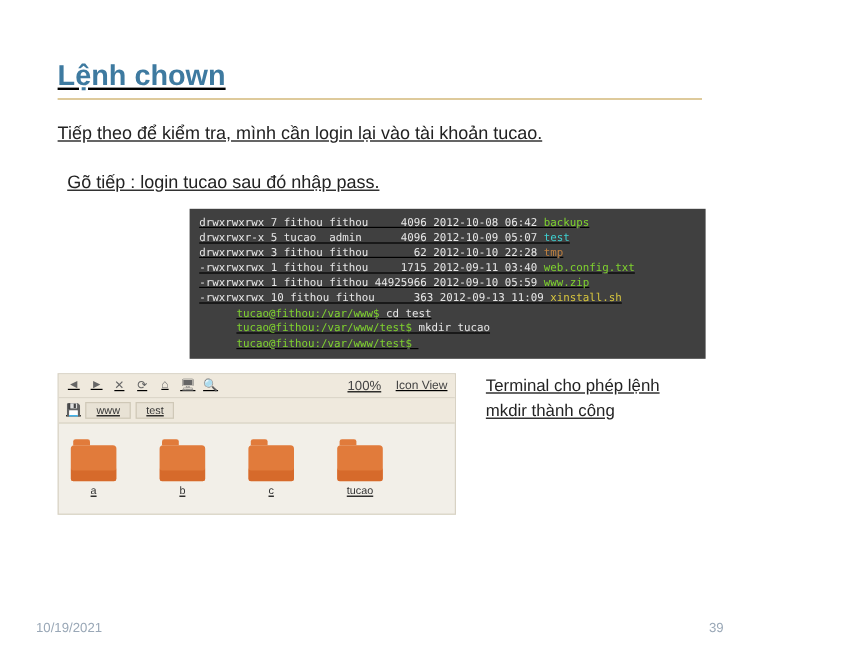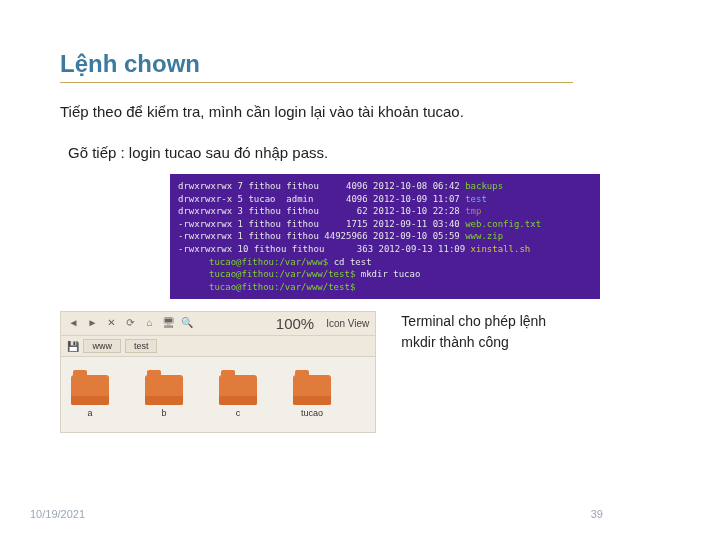--- a/index.html
+++ b/index.html
@@ -1,60 +1,60 @@
 <!DOCTYPE html>
 <html><head>
 <meta charset="utf-8">
 <style>
   * { margin:0; padding:0; box-sizing:border-box; }
   html,body { width:720px; height:540px; font-family:"Segoe UI",Arial,sans-serif; background:#fff; }
-  .slide { position:relative; width:633px; height:540px; padding:50px 60px 30px; }
+  .slide { position:relative; width:633px; height:540px; padding:50px 48px 30px;text-decoration:underline; }
   .title { font-size:24px; color:#3e7aa0; border-bottom:1px solid #c8a85a; padding-bottom:4px; margin-bottom:18px; }
   .para { font-size:15px; color:#222; margin-bottom:10px; line-height:1.5;margin-top:18px; }
   .indent { margin-left:8px; }
 
-  .terminal { background:#4c1d95; color:#ddd; font-family:"DejaVu Sans Mono",Consolas,monospace; font-size:9px; line-height:1.4; padding:6px 8px; width:430px; margin:8px 0 12px 110px; }
+  .terminal { background:#404040; color:#ddd; font-family:"DejaVu Sans Mono",Consolas,monospace; font-size:9px; line-height:1.4; padding:6px 8px; width:430px; margin:8px 0 12px 110px; }
   .trow { white-space:pre; }
   .grn { color:#7fd32e; }
   .cyn { color:#3fd0d0; }
   .brn { color:#c08040; }
   .yel { color:#d6c53e; }
   .wht { color:#e6e6e6; }
   .prm { color:#7fd32e;margin-left:31px; }
 
   .row2 { display:flex; align-items:flex-start; }
   .filemanager { background:#f2efe8; border:1px solid #d8d2c4; width:350px; font-size:10px; }
   .toolbar { display:flex; align-items:center; gap:6px; padding:3px 6px; background:#efe9dd; border-bottom:1px solid #d8d2c4; }
   .toolbar .nav { width:13px; height:13px; font-size:10px; text-align:center; color:#666; }
-  .toolbar .zoom { margin-left:auto; color:#444; font-size:15px; }
+  .toolbar .zoom { margin-left:auto; color:#444; font-size:11px; }
   .toolbar .view { margin-left:6px; color:#444; }
   .crumbs { display:flex; align-items:center; gap:4px; padding:3px 6px; background:#efe9dd; border-bottom:1px solid #d8d2c4; }
   .crumb-btn { background:#e8e2d5; border:1px solid #cfc8b7; padding:1px 8px; font-size:9px; color:#333; }
   .iconarea { display:flex; gap:36px; padding:18px 10px 14px; }
   .folder-col { display:flex; flex-direction:column; align-items:center; gap:3px; }
   .folder-ico { width:38px; height:30px; background:#e17b3b; border-radius:3px 3px 2px 2px; position:relative; box-shadow:inset 0 -9px 0 #d66a2b; }
   .folder-ico::before { content:""; position:absolute; top:-5px; left:2px; width:14px; height:5px; background:#e17b3b; border-radius:2px 2px 0 0; }
   .folder-lbl { font-size:9px; color:#333; }
 
   .caption { font-size:14px; color:#222; margin-left:25px; width:190px; line-height:1.5; }
 
   .concl { font-size:14px; margin-top:20px; color:#222; }
-  .footer { position:absolute; bottom:20px; left:30px; right:30px; display:flex; justify-content:space-between; font-size:11px; color:#9aa8b7; }
+  .footer { position:absolute; bottom:10px; left:30px; right:30px; display:flex; justify-content:space-between; font-size:11px; color:#9aa8b7; }
 </style>
 </head>
 <body>
 
 <div class="slide">
   <h1 class="title">Lệnh chown</h1>
   <p class="para">Tiếp theo để kiểm tra, mình cần login lại vào tài khoản tucao.</p>
   <p class="para indent">Gõ tiếp : login tucao sau đó nhập pass.</p>
 
   <div class="terminal" id="term">
       <div class="trow"><span class="wht">drwxrwxrwx 7 fithou fithou     4096 2012-10-08 06:42 </span><span class="grn">backups</span></div>
-      <div class="trow"><span class="wht">drwxrwxr-x 5 tucao  admin      4096 2012-10-09 11:07 </span><span class="cyn">test</span></div>
+      <div class="trow"><span class="wht">drwxrwxr-x 5 tucao  admin      4096 2012-10-09 05:07 </span><span class="cyn">test</span></div>
       <div class="trow"><span class="wht">drwxrwxrwx 3 fithou fithou       62 2012-10-10 22:28 </span><span class="brn">tmp</span></div>
       <div class="trow"><span class="wht">-rwxrwxrwx 1 fithou fithou     1715 2012-09-11 03:40 </span><span class="grn">web.config.txt</span></div>
       <div class="trow"><span class="wht">-rwxrwxrwx 1 fithou fithou 44925966 2012-09-10 05:59 </span><span class="grn">www.zip</span></div>
       <div class="trow"><span class="wht">-rwxrwxrwx 10 fithou fithou      363 2012-09-13 11:09 </span><span class="yel">xinstall.sh</span></div>
       <div class="trow"><span class="prm">tucao@fithou:/var/www$</span><span class="wht"> cd test</span></div>
       <div class="trow"><span class="prm">tucao@fithou:/var/www/test$</span><span class="wht"> mkdir tucao</span></div>
       <div class="trow"><span class="prm">tucao@fithou:/var/www/test$</span><span class="wht"> </span></div>
     </div>
 
   <div class="row2">

